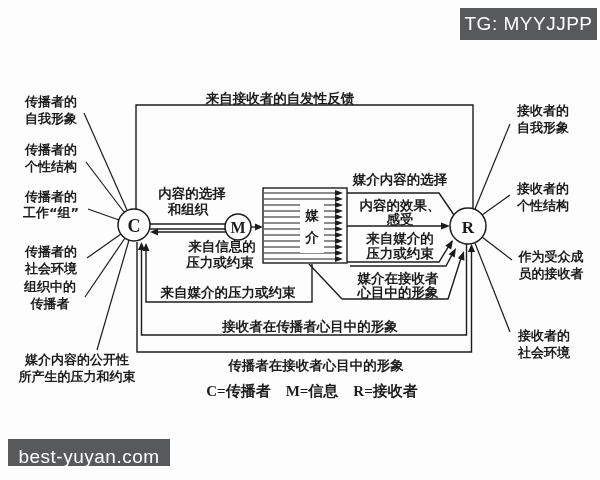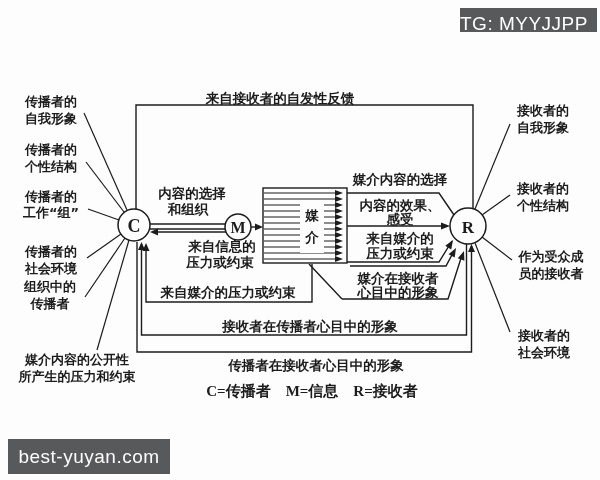--- a/index.html
+++ b/index.html
@@ -1,22 +1,22 @@
 <!DOCTYPE html>
 <html><head>
 <meta charset="utf-8">
 <style>
   html,body{margin:0;padding:0;background:#fff;}
   .stage{position:relative;width:600px;height:480px;background:#fdfdfd;overflow:hidden;
          font-family:"DejaVu Sans",sans-serif;}
   .stage svg{position:absolute;left:0;top:0;}
-  .overlay-badge{position:absolute;left:460px;top:8px;width:137px;height:24px;
+  .overlay-badge{position:absolute;left:460px;top:8px;width:137px;height:32px;
          background:#58595b;color:#fff;font-family:"Liberation Sans",sans-serif;
-         font-size:19px;line-height:32px;text-align:left;letter-spacing:.5px;}
-  .overlay-watermark{position:absolute;left:8px;top:439px;width:162px;height:35px;
+         font-size:19px;line-height:32px;text-align:center;letter-spacing:.5px;}
+  .overlay-watermark{position:absolute;left:8px;top:439px;width:162px;height:27px;
          background:#58595b;color:#fdfdfd;font-family:"Liberation Sans",sans-serif;
          font-size:19px;line-height:35px;text-align:center;letter-spacing:.5px;}
   text{fill:#1c1c1c;}
   .cjk{font-family:"DejaVu Sans",sans-serif;font-weight:bold;font-size:13.5px;}
   .cjk-sm{font-family:"DejaVu Sans",sans-serif;font-weight:bold;font-size:13px;}
   .node-letter{font-family:"Liberation Serif",serif;font-weight:bold;}
   .legend-t{font-family:"Liberation Serif","DejaVu Sans",serif;font-weight:bold;font-size:15px;}
   .ln{stroke:#1c1c1c;stroke-width:1.4;fill:none;}
   .ln-thin{stroke:#1c1c1c;stroke-width:1.2;fill:none;}
   .ah{fill:#1c1c1c;stroke:none;}

